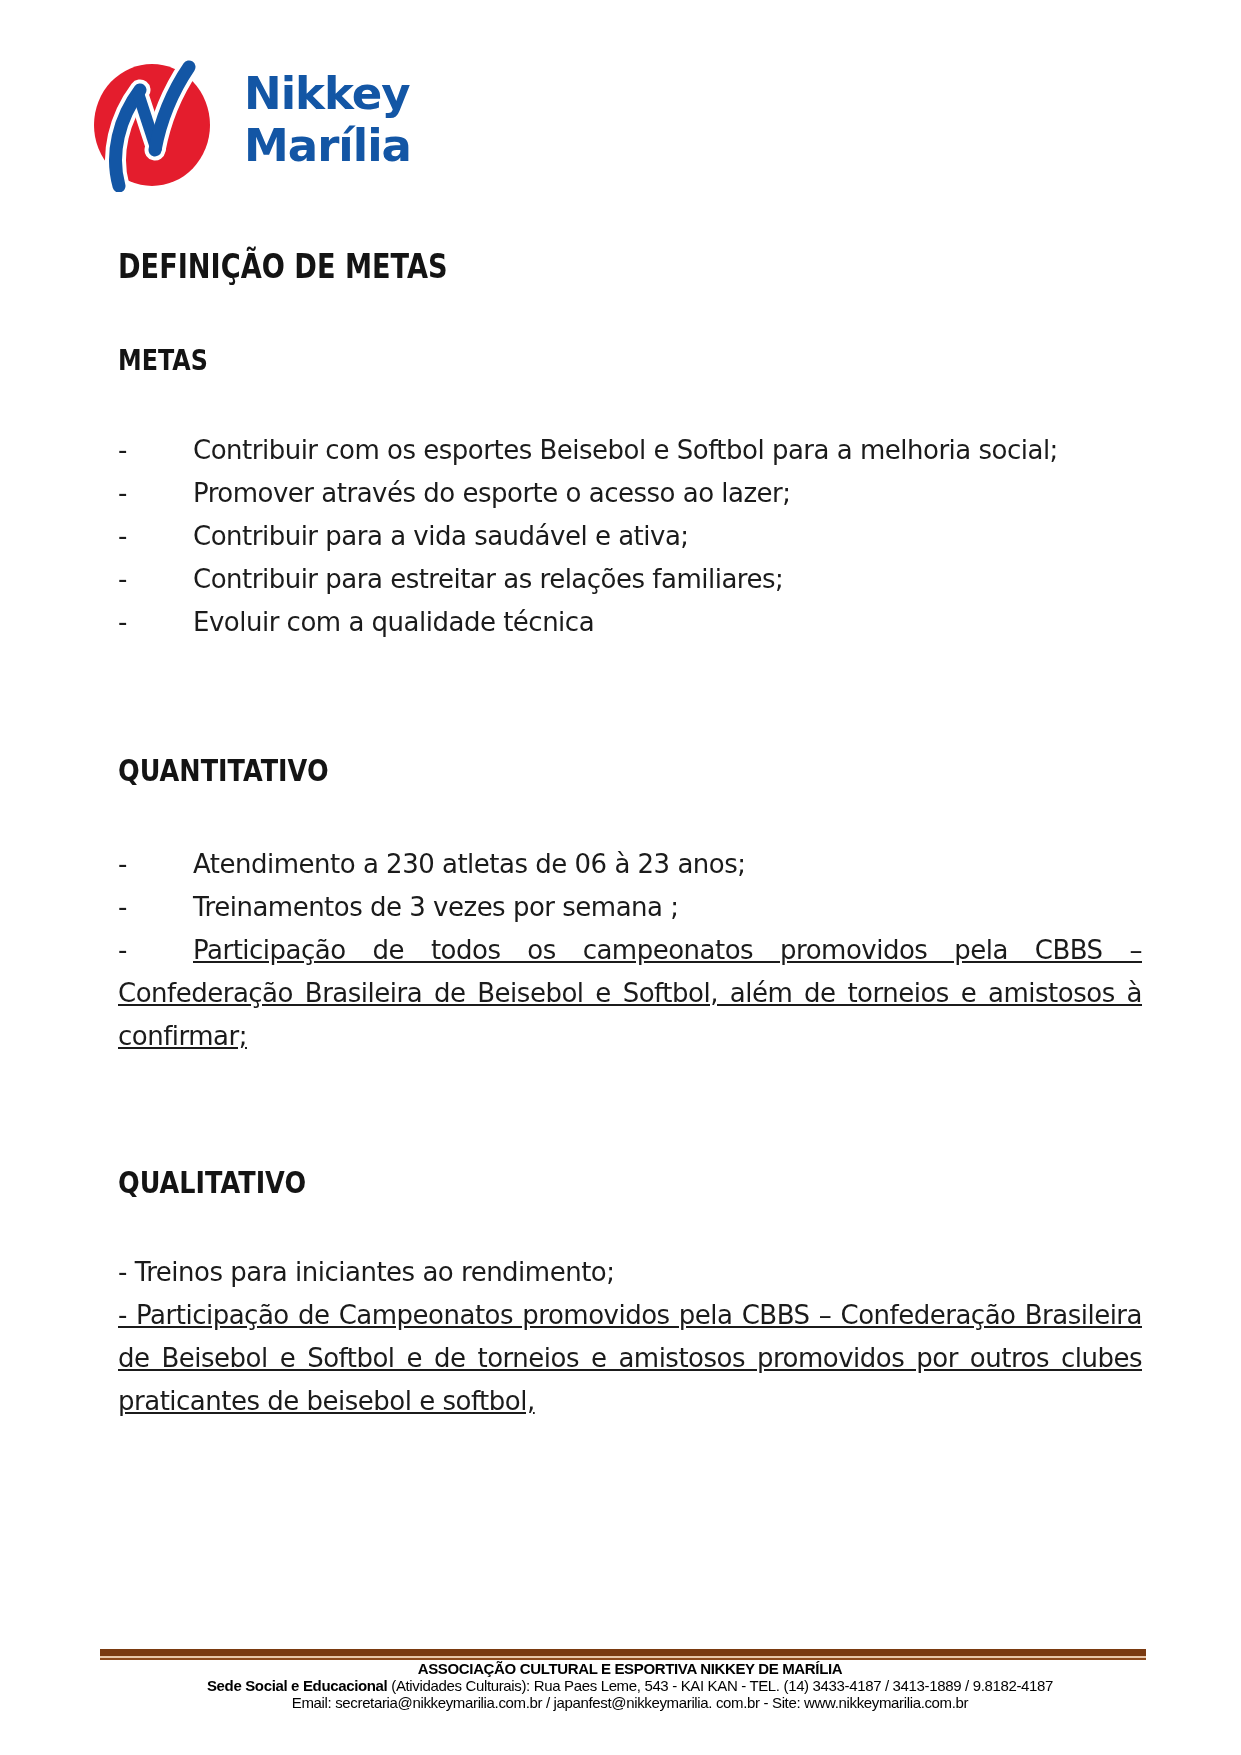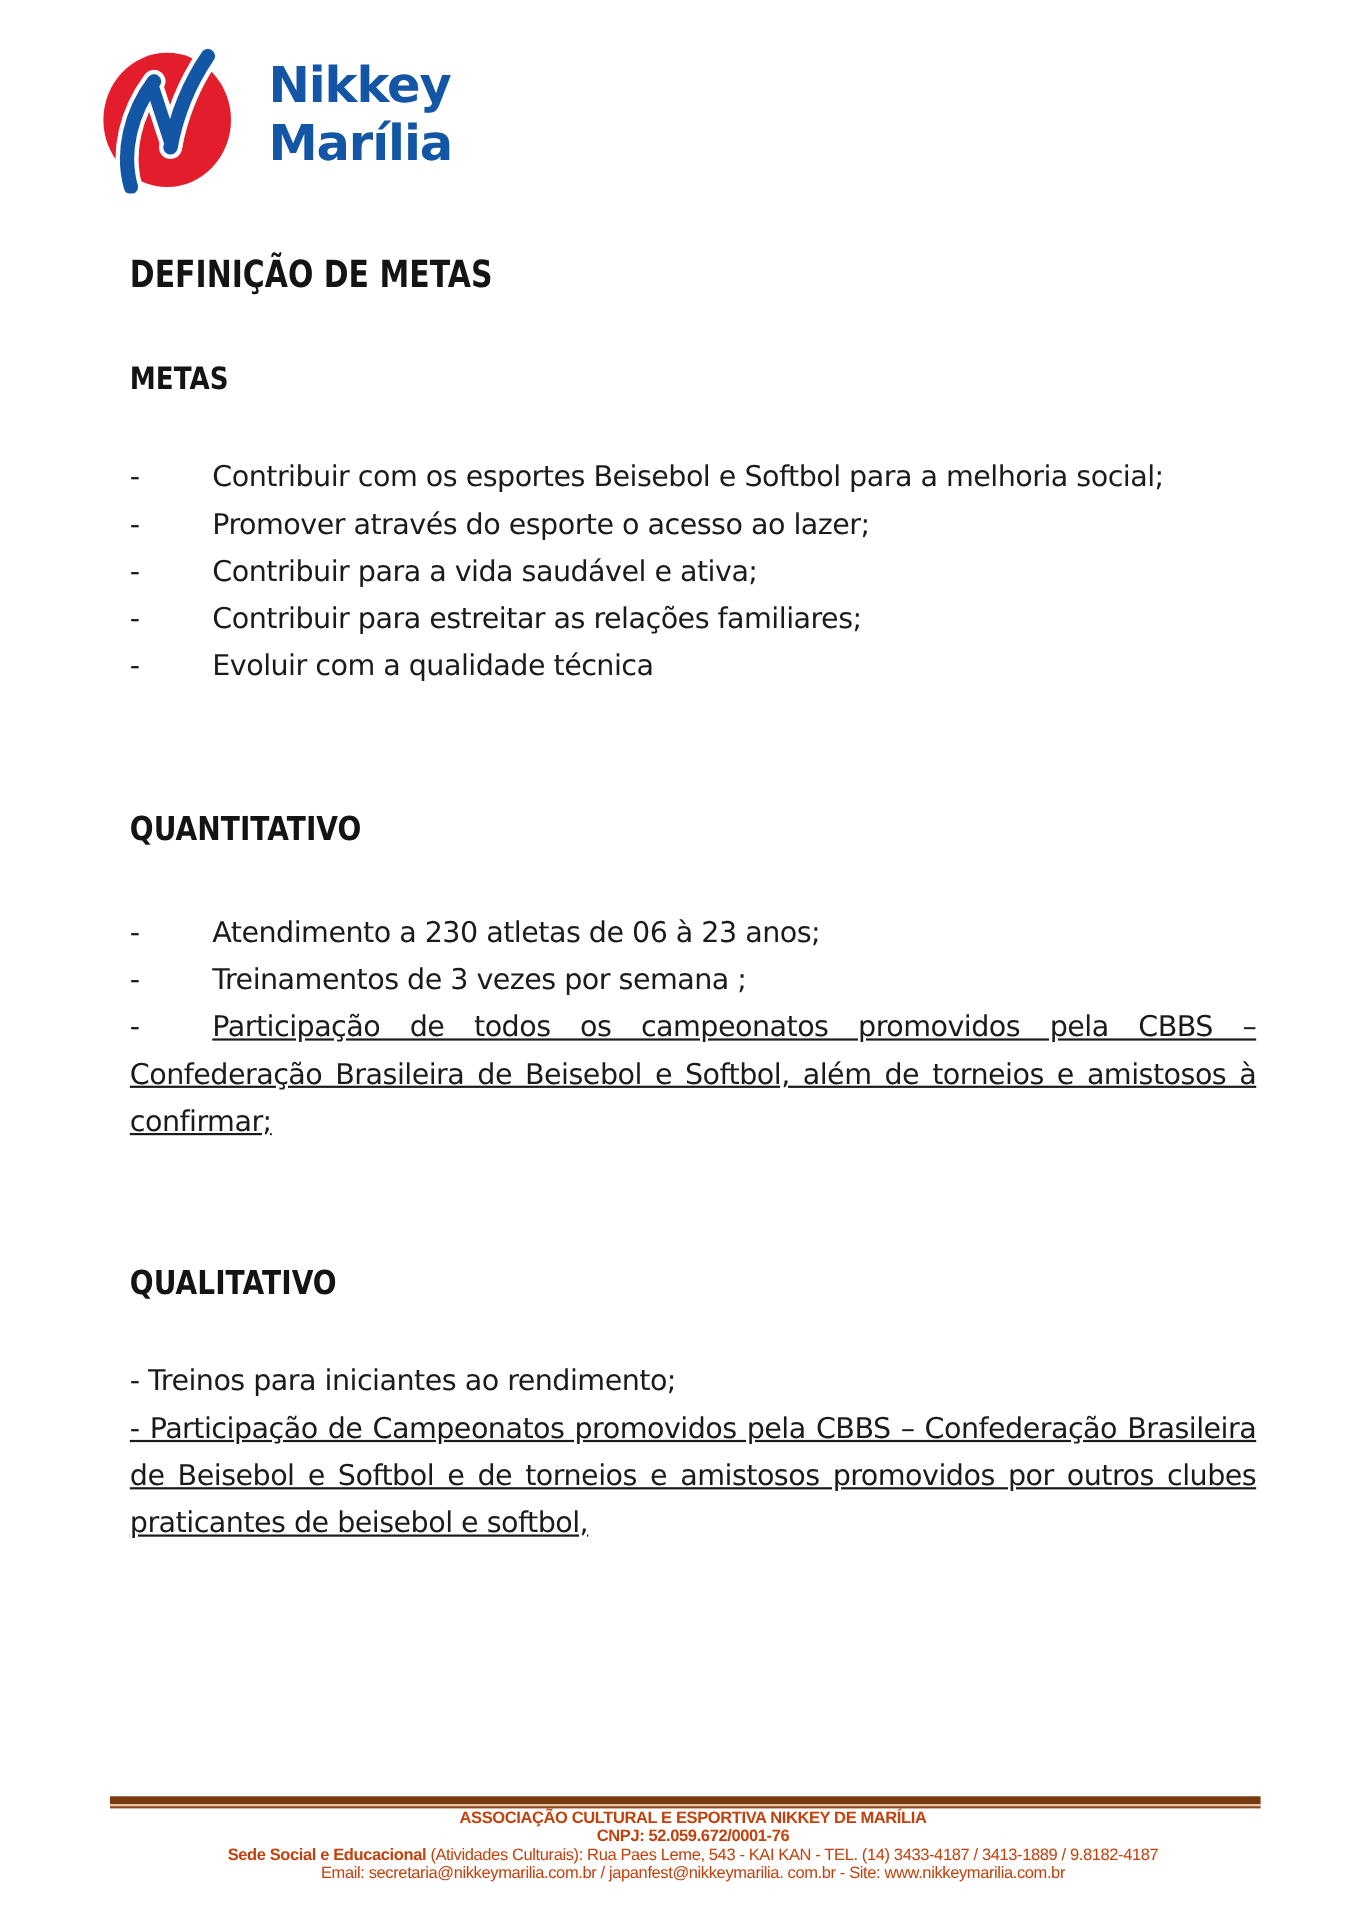--- a/index.html
+++ b/index.html
@@ -1,19 +1,19 @@
 <!DOCTYPE html>
 <html lang="pt"><head>
 <meta charset="utf-8">
 <style>
   html,body{margin:0;padding:0;background:#ffffff;}
   .page{
     position:relative;
     width:1241px;height:1736px;
-    margin:0 auto;
+    margin:16px auto;
     background:#ffffff;
     font-family:"DejaVu Sans",sans-serif;
     color:#1b1b1b;
     overflow:hidden;
   }
   
   .logo{position:absolute;left:92px;top:44px;display:flex;align-items:flex-start;}
   .logo-mark{width:122px;height:132px;flex:0 0 auto;}
   .logo-text{
     margin-left:30px;margin-top:8px;
@@ -52,21 +52,21 @@
   
   .footer-bar{position:absolute;left:100px;top:1633px;width:1046px;}
   .footer-bar .thick{height:7px;background:#7a3a10;}
   .footer-bar .gap{height:2px;background:#e8c7a8;}
   .footer-bar .thin{height:2px;background:#8d4a1c;}
   .footer-text{
     position:absolute;left:118px;top:1645px;width:1024px;
     text-align:center;
     font-family:"Liberation Sans",sans-serif;
     font-size:15px;line-height:16.8px;letter-spacing:-0.35px;
-    color:#c2410c;
+    color:#000000;
   }
   .footer-text .b{font-weight:bold;}
   .footer-text span{white-space:pre-wrap;}
 </style>
 </head>
 <body>
 
 <div class="page">
 
   <div class="logo">
@@ -143,18 +143,17 @@
     <div class="para-just">- Participação de Campeonatos promovidos pela CBBS – Confederação Brasileira de Beisebol e Softbol e de torneios e amistosos promovidos por outros clubes praticantes de beisebol e softbol,</div>
   </div>
 
   <div class="footer-bar">
     <div class="thick"></div>
     <div class="gap"></div>
     <div class="thin"></div>
   </div>
   <div class="footer-text">
     <div class="b">ASSOCIAÇÃO CULTURAL E ESPORTIVA NIKKEY DE MARÍLIA</div>
-    <div class="b">CNPJ: 52.059.672/0001-76</div>
     <div><span class="b">Sede Social e Educacional</span><span> (Atividades Culturais): Rua Paes Leme, 543 - KAI KAN - TEL. (14) 3433-4187 / 3413-1889 / 9.8182-4187</span></div>
     <div>Email:   secretaria@nikkeymarilia.com.br   /   japanfest@nikkeymarilia. com.br    -   Site:  www.nikkeymarilia.com.br</div>
   </div>
 
 </div>
 
 </body></html>

